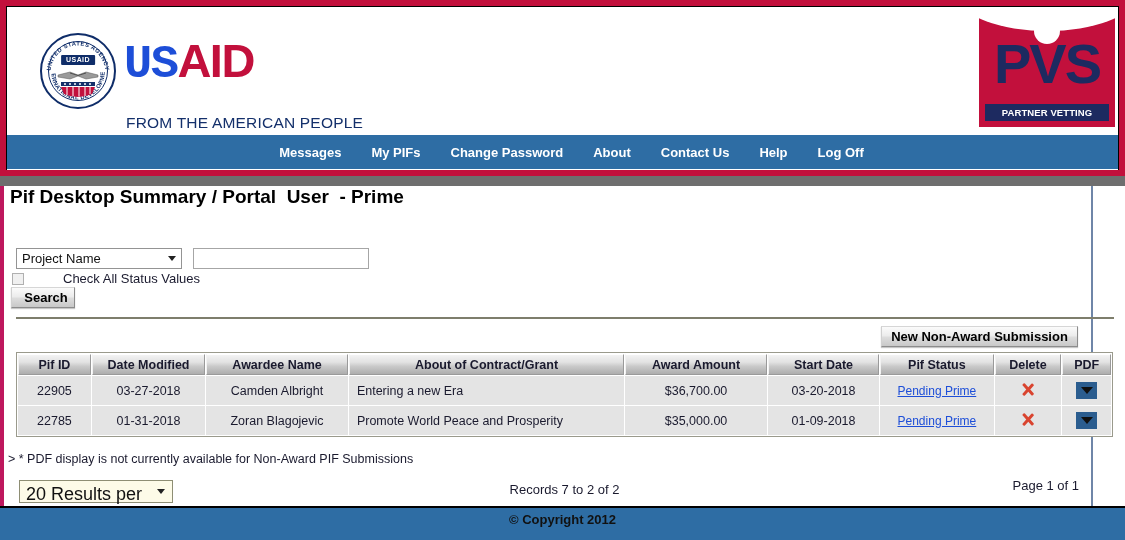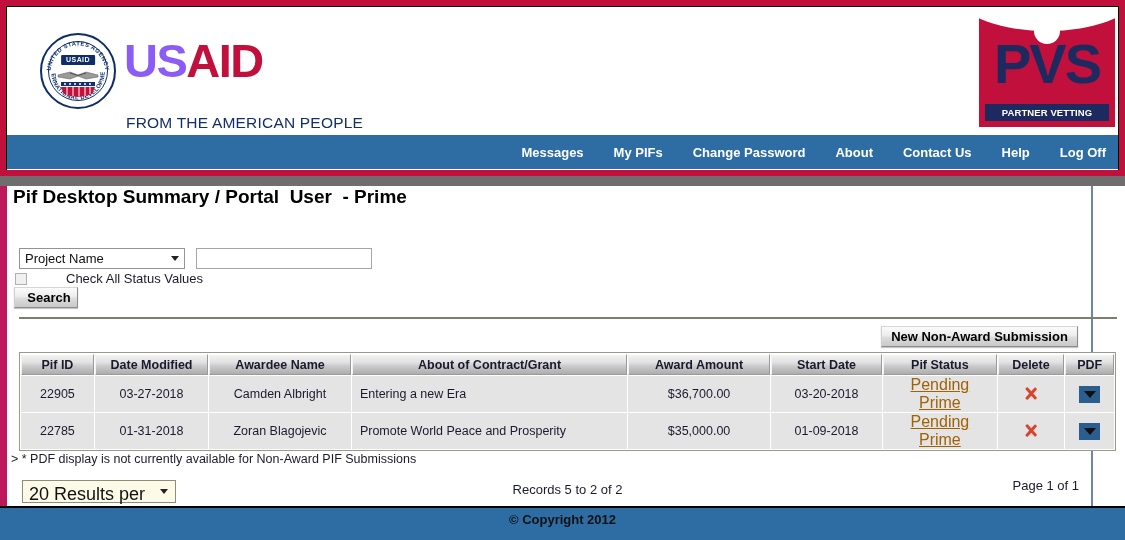--- a/index.html
+++ b/index.html
@@ -93,21 +93,21 @@
 
   .usaid-word {
     position: absolute;
     left: 117px; top: 30px;
     font-size: 47px;
     font-weight: bold;
     letter-spacing: -1.5px;
     line-height: 48px;
     font-family: "Liberation Sans", sans-serif;
   }
-  .usaid-word .us { color: #8b5cf6; }
+  .usaid-word .us { color: #1d4ed8; font-family: Liberation Mono, monospace; }
   .usaid-word .aid { color: #c2103c; }
   .usaid-tag {
     position: absolute;
     left: 119px; top: 79px;
     font-size: 15.5px;
     letter-spacing: .2px;
     color: #14306b;
     font-family: "Liberation Sans", sans-serif;
     font-weight: normal;
     margin-top: 28px;
@@ -165,21 +165,21 @@
   
   .nav-bar {
     position: absolute;
     left: 0; top: 128px;
     width: 1111px;
     height: 34px;
     background: #2e6da4;
     box-sizing: border-box;
     display: flex;
     align-items: center;
-    justify-content: flex-end;
+    justify-content: center;
     padding-right: 12px;
   }
   .nav-item {
     color: #ffffff;
     font-size: 13px;
     font-weight: bold;
     margin-left: 30px;
     text-decoration: none;
     cursor: pointer;
     white-space: nowrap;
@@ -195,21 +195,21 @@
   }
 
   
   .main {
     position: absolute;
     left: 0; top: 186px;
     width: 1093px;
     height: 320px;
     background: #ffffff;
     box-sizing: border-box;
-    border-left: 7px solid #be185d;
+    border-left: 4px solid #be185d;
     border-right: 2px solid #6f86a8;
   }
   .page-title {
     position: absolute;
     left: 6px; top: 0px;
     font-size: 19px;
     font-weight: bold;
     color: #000000;
     white-space: pre;
   }
@@ -335,24 +335,24 @@
     background: #e4e4e4;
     height: 29px;
     padding: 0 8px;
     color: #1a1a2e;
     font-size: 12.5px;
     box-sizing: border-box;
   }
   td.c { text-align: center; }
   td.l { text-align: left; }
   .status-link {
-    color: #a16207;
+    color: #1d4ed8;
     text-decoration: underline;
     cursor: pointer;
-    font-size: 16px;
+    font-size: 12px;
   }
   .del-x {
     display: inline-block;
     width: 16px; height: 16px;
     position: relative;
     cursor: pointer;
   }
   .del-x::before, .del-x::after {
     content: "";
     position: absolute;
@@ -598,19 +598,19 @@
     </table>
   </div>
 
   <div class="note">&gt; * PDF display is not currently available for Non-Award PIF Submissions</div>
 
   <div class="results-per-page">
     <span class="rpp-label">20 Results per page</span>
     <span class="rpp-arrow"></span>
   </div>
 
-  <div class="records-count">Records 5 to 2 of 2</div>
+  <div class="records-count">Records 7 to 2 of 2</div>
   <div class="page-count">Page 1 of 1</div>
 </div>
 
 <div class="footer">
   <div class="footer-text">© Copyright 2012</div>
 </div>
 
 </body></html>

